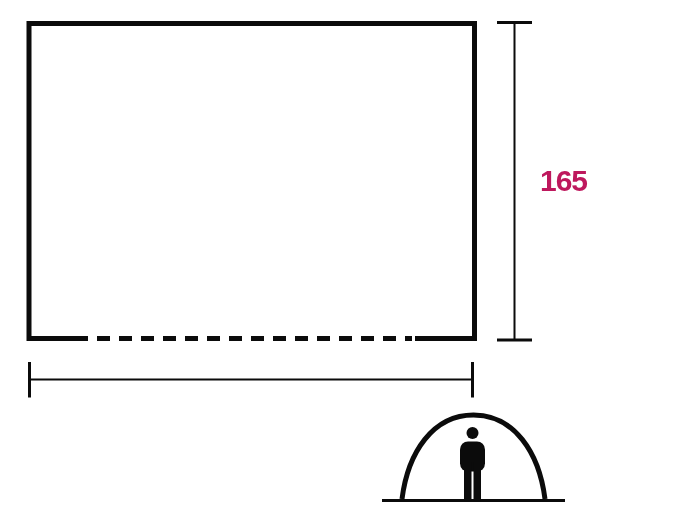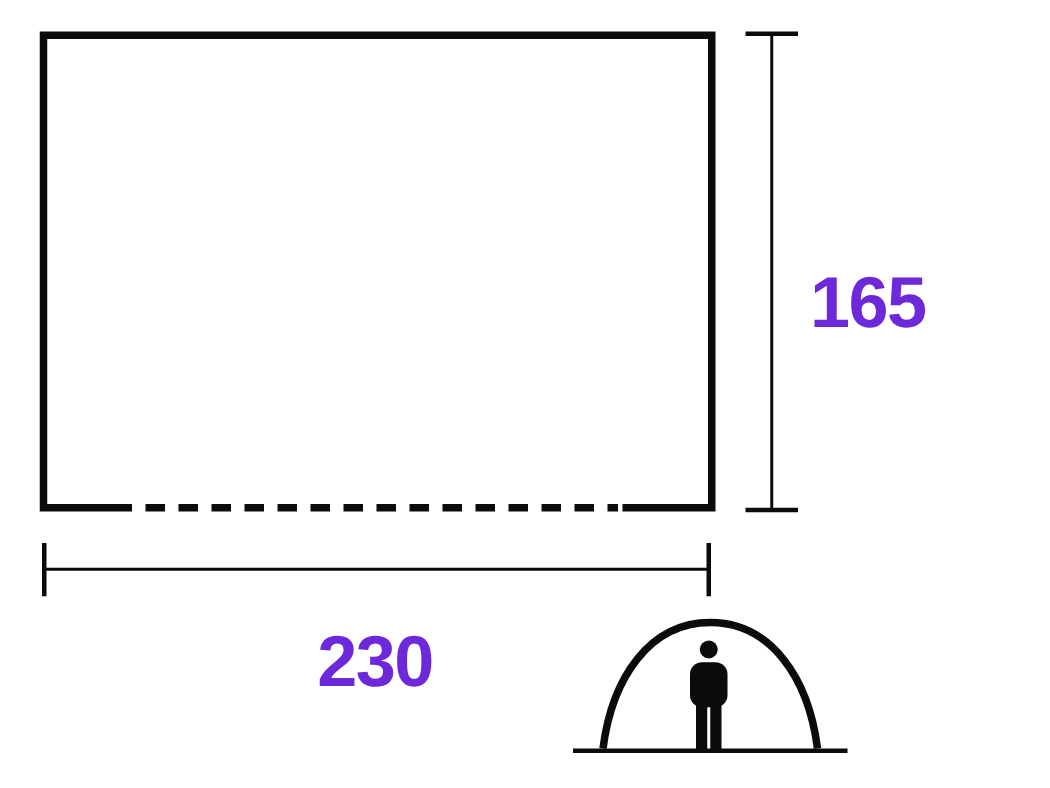--- a/index.html
+++ b/index.html
@@ -16,26 +16,25 @@
     font-family: "Liberation Sans", "DejaVu Sans", sans-serif;
   }
   .canvas svg {
     position: absolute;
     left: 0;
     top: 0;
   }
   .dim-label {
     position: absolute;
     font-weight: 700;
-    font-size: 48px;
+    font-size: 30px;
     line-height: 1;
     letter-spacing: -1px;
-    color: #6d28d9;
+    color: #be185d;
     white-space: nowrap;
-    margin-top: 13px;
   }
   .dim-label.centered {
     text-align: center;
   }
 </style>
 </head>
 <body>
 
 <div class="canvas">
 
@@ -65,16 +64,15 @@
         <circle cx="472.5" cy="433" r="6" fill="#0b0b0b"></circle>
         <rect x="460" y="441.5" width="25" height="30" rx="8" fill="#0b0b0b"></rect>
         <rect x="464" y="462" width="7.5" height="38.5" fill="#0b0b0b"></rect>
         <rect x="473.5" y="462" width="7.5" height="38.5" fill="#0b0b0b"></rect>
       </g>
     </g>
   </svg>
 
   <div class="dim-label" style="left:540px; top:166px;">165</div>
 
-  <div class="dim-label centered" style="left:184px; top:405px; width:132px;">230</div>
 
 
 </div>
 
 </body></html>

